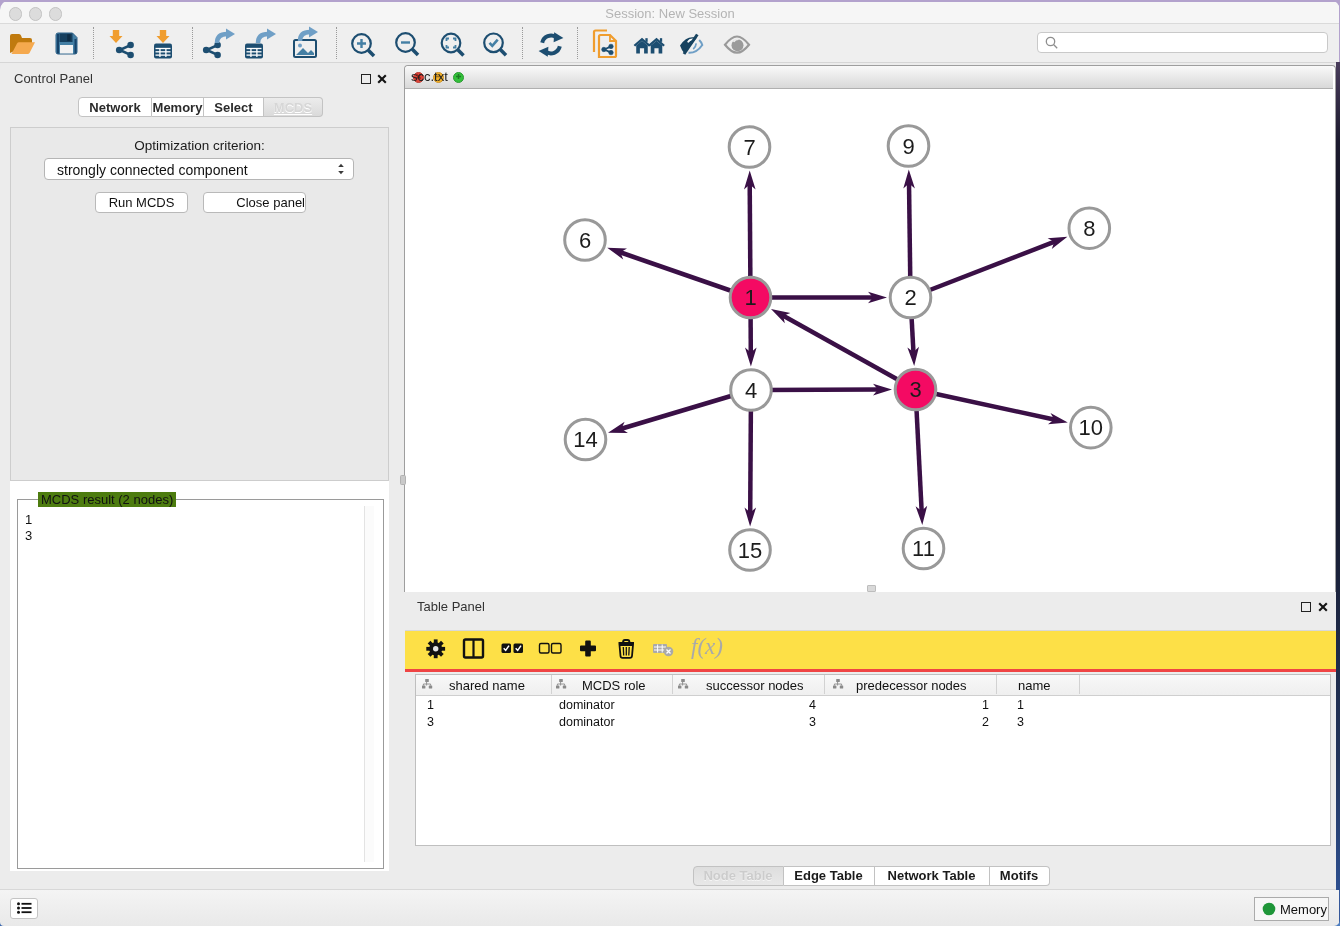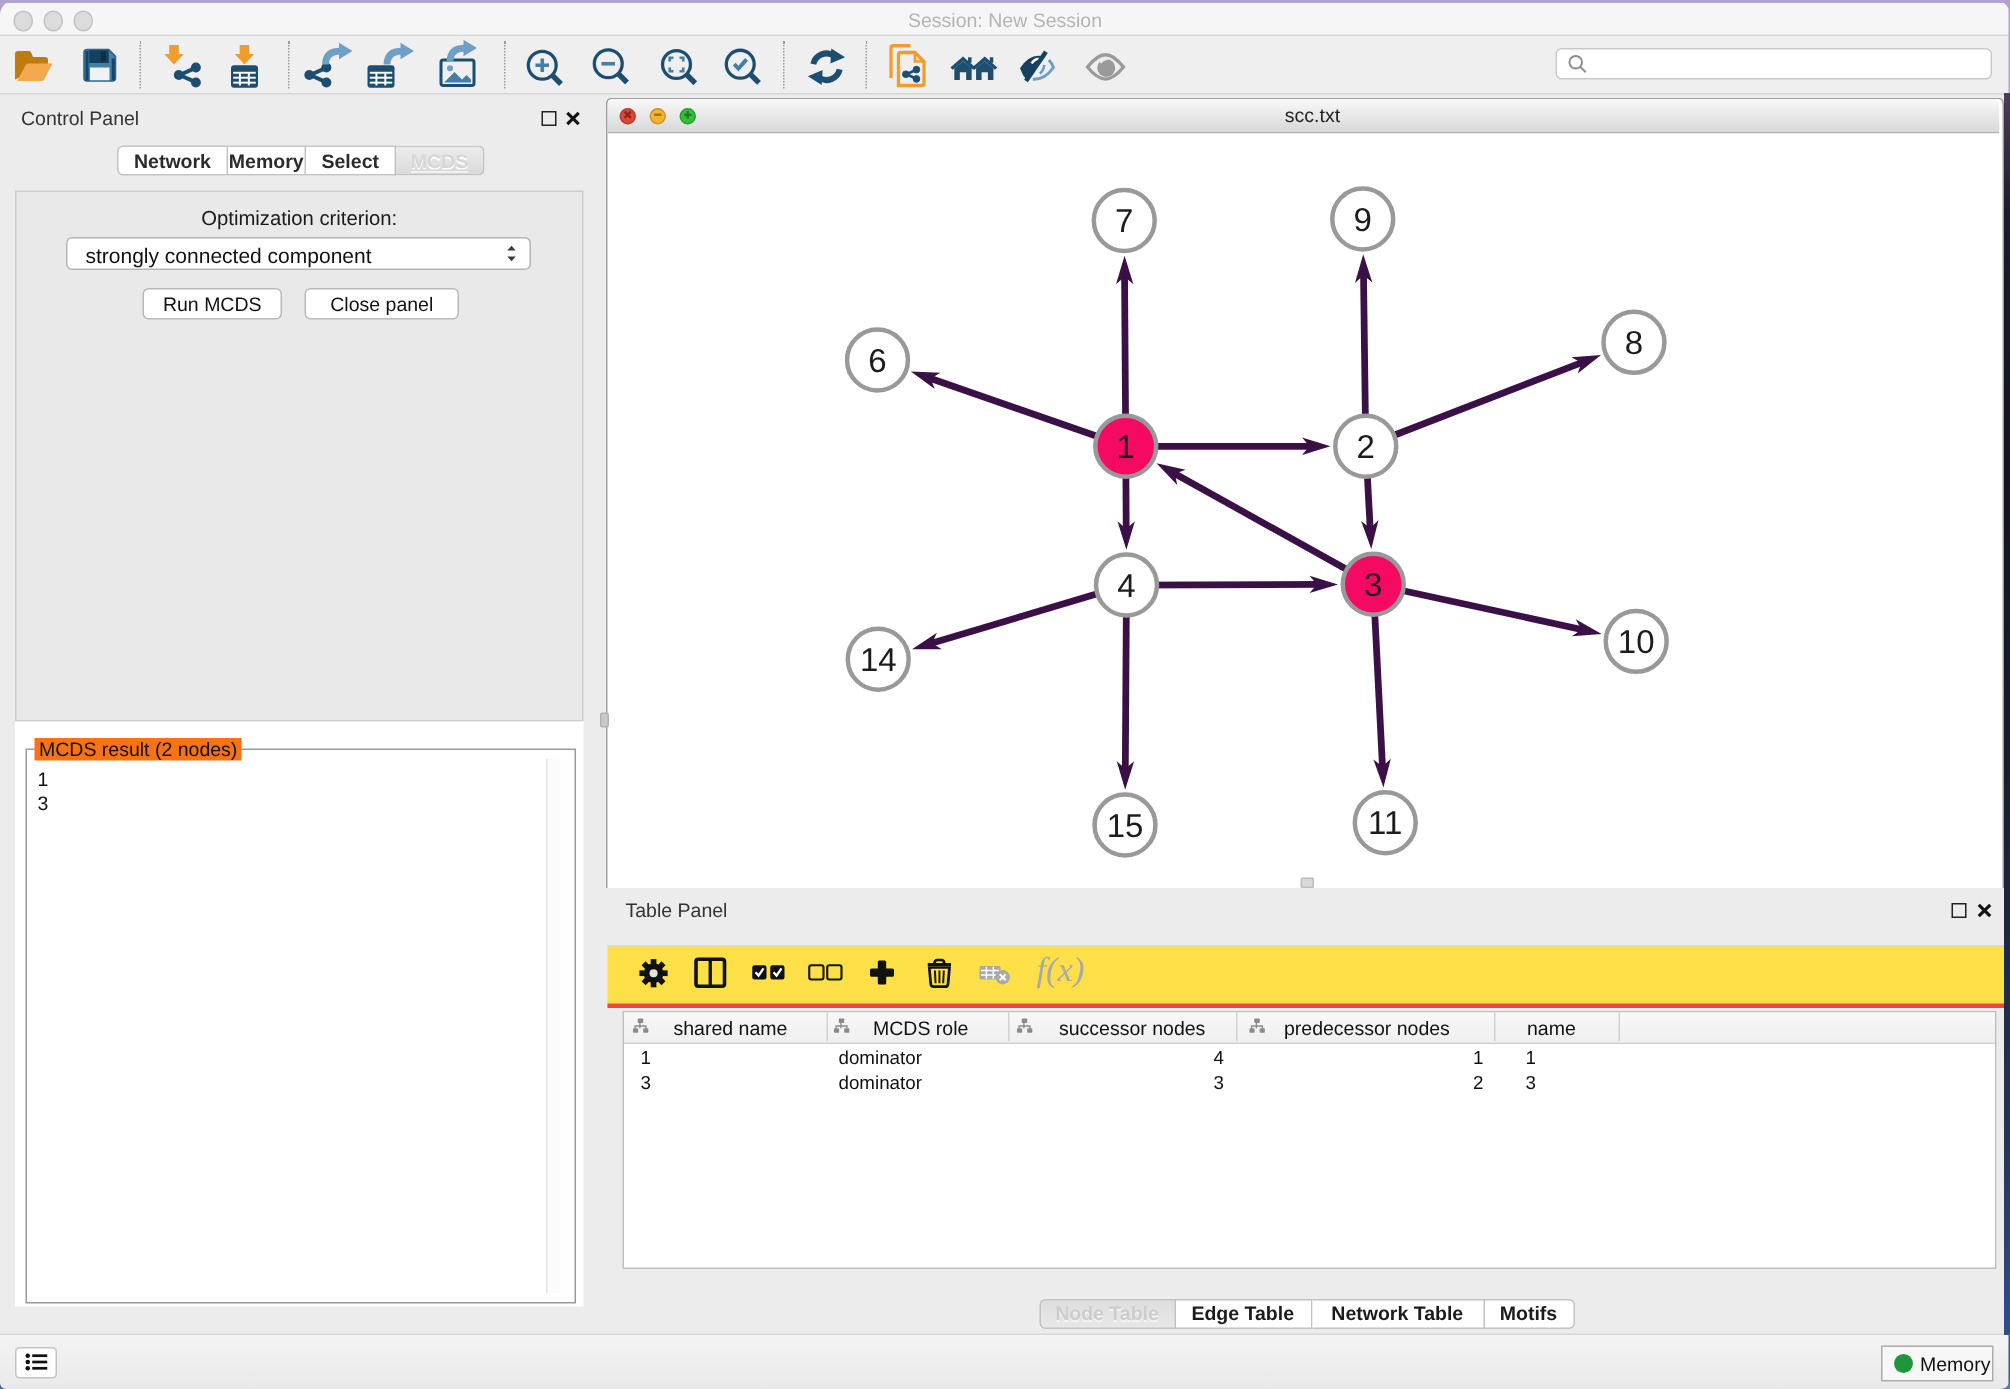--- a/index.html
+++ b/index.html
@@ -20,30 +20,30 @@
 .tab{position:absolute;top:97px;height:20px;background:#fff;border:1px solid #c3c3c3;box-sizing:border-box;
   font-size:13px;font-weight:600;color:#2b2b2b;text-align:center;line-height:19px;}
 #contentbox{left:10px;top:127px;width:379px;height:354px;background:#e9e9e9;border:1px solid #cdcdcd;box-sizing:border-box;}
 #optlabel{left:0px;top:138px;width:399px;text-align:center;font-size:13.5px;color:#1a1a1a;}
 #dropdown{left:44px;top:158px;width:310px;height:22px;background:#fff;border:1px solid #b5b5b5;border-radius:4px;box-sizing:border-box;}
 #ddtext{left:12px;top:2.5px;font-size:14px;color:#111;}
 .btn{position:absolute;background:#fff;border:1px solid #b9b9b9;border-radius:4px;box-sizing:border-box;
  font-size:13px;color:#111;text-align:center;}
 #resultpanel{left:10px;top:481px;width:379px;height:390px;background:#fff;}
 #groupbox{left:7px;top:18px;width:365px;height:368px;border:1px solid #9a9a9a;}
-#grouplabel{left:5px;top:-8px;background:#f97316;padding:0 3px;font-size:13px;color:#111;}
+#grouplabel{left:20px;top:-8px;background:#4d7c0f;padding:0 3px;font-size:13px;color:#111;}
 #mcdsitems{left:7px;top:12px;font-size:13px;color:#111;line-height:15.5px;}
 #resscroll{left:346px;top:6px;width:9px;height:356px;background:#fbfbfb;border-left:1px solid #e3e3e3;}
 
 #netwin{left:404px;top:65px;width:931.5px;height:527px;background:#fff;border:1.5px solid #9e9e9e;border-bottom:none;
  border-radius:4px 4px 0 0;box-sizing:border-box;}
 #nettitle{left:0;top:0;width:928px;height:22px;background:linear-gradient(#f9f9f9,#d8d8d8);
  border-bottom:1px solid #b0b0b0;border-radius:4px 4px 0 0;}
 .light{position:absolute;top:6px;width:11px;height:11px;border-radius:50%;box-sizing:border-box;}
-#nettext{left:6px;top:3px;width:928px;text-align:center;font-size:13px;color:#222;}
+#nettext{left:6px;top:3px;width:928px;font-size:13px;color:#222;}
 
 #tp-title{left:417px;top:599px;font-size:13px;color:#333;}
 #tp-toolbar{left:405px;top:630px;width:931px;height:38px;background:#fde047;border-top:1px solid #d8d8d8;border-bottom:3px solid #ef4444;}
 #ntable{left:415px;top:674px;width:916px;height:172px;background:#fff;border:1px solid #bfbfbf;box-sizing:border-box;}
 #thead{left:0;top:0;width:914px;height:20px;background:linear-gradient(#f8f8f8,#efefef);border-bottom:1px solid #cfcfcf;}
 .colsep{position:absolute;top:0;height:19px;width:0;border-left:1px solid #d2d2d2;}
 .hlabel{position:absolute;top:3px;font-size:13px;color:#111;}
 .cell{position:absolute;font-size:12.5px;color:#111;}
 
 .btab{position:absolute;top:866px;height:19.5px;background:#fff;border:1px solid #c2c2c2;box-sizing:border-box;
@@ -225,21 +225,21 @@
 <div class="abs" id="contentbox"></div>
 <div class="abs" id="optlabel">Optimization criterion:</div>
 <div class="abs" id="dropdown">
   <div class="abs" id="ddtext">strongly connected component</div>
   <svg width="12" height="18" style="position:absolute;right:6px;top:1px" viewBox="0 0 12 18">
       <path d="M3.2 7 L6 3.8 L8.8 7 Z" fill="#3a3a3a"></path>
       <path d="M3.2 11 L6 14.2 L8.8 11 Z" fill="#3a3a3a"></path>
     </svg>
 </div>
 <div class="btn" style="left:95px;top:192px;width:93px;height:21px;line-height:20px;">Run MCDS</div>
-<div class="btn" style="left:203px;top:192px;width:103px;height:21px;line-height:20px;">Close panel</div>
+<div class="btn" style="left:203px;top:192px;width:103px;height:21px;line-height:20px;text-align:right;">Close panel</div>
 <div class="abs" id="resultpanel">
   <div class="abs" id="groupbox">
     <div class="abs" id="grouplabel">MCDS result (2 nodes)</div>
     <div class="abs" id="mcdsitems">1<br>3</div>
     <div class="abs" id="resscroll"></div>
   </div>
 </div>
 
 <div class="abs" id="netwin">
   <div class="abs" id="nettitle"></div>

